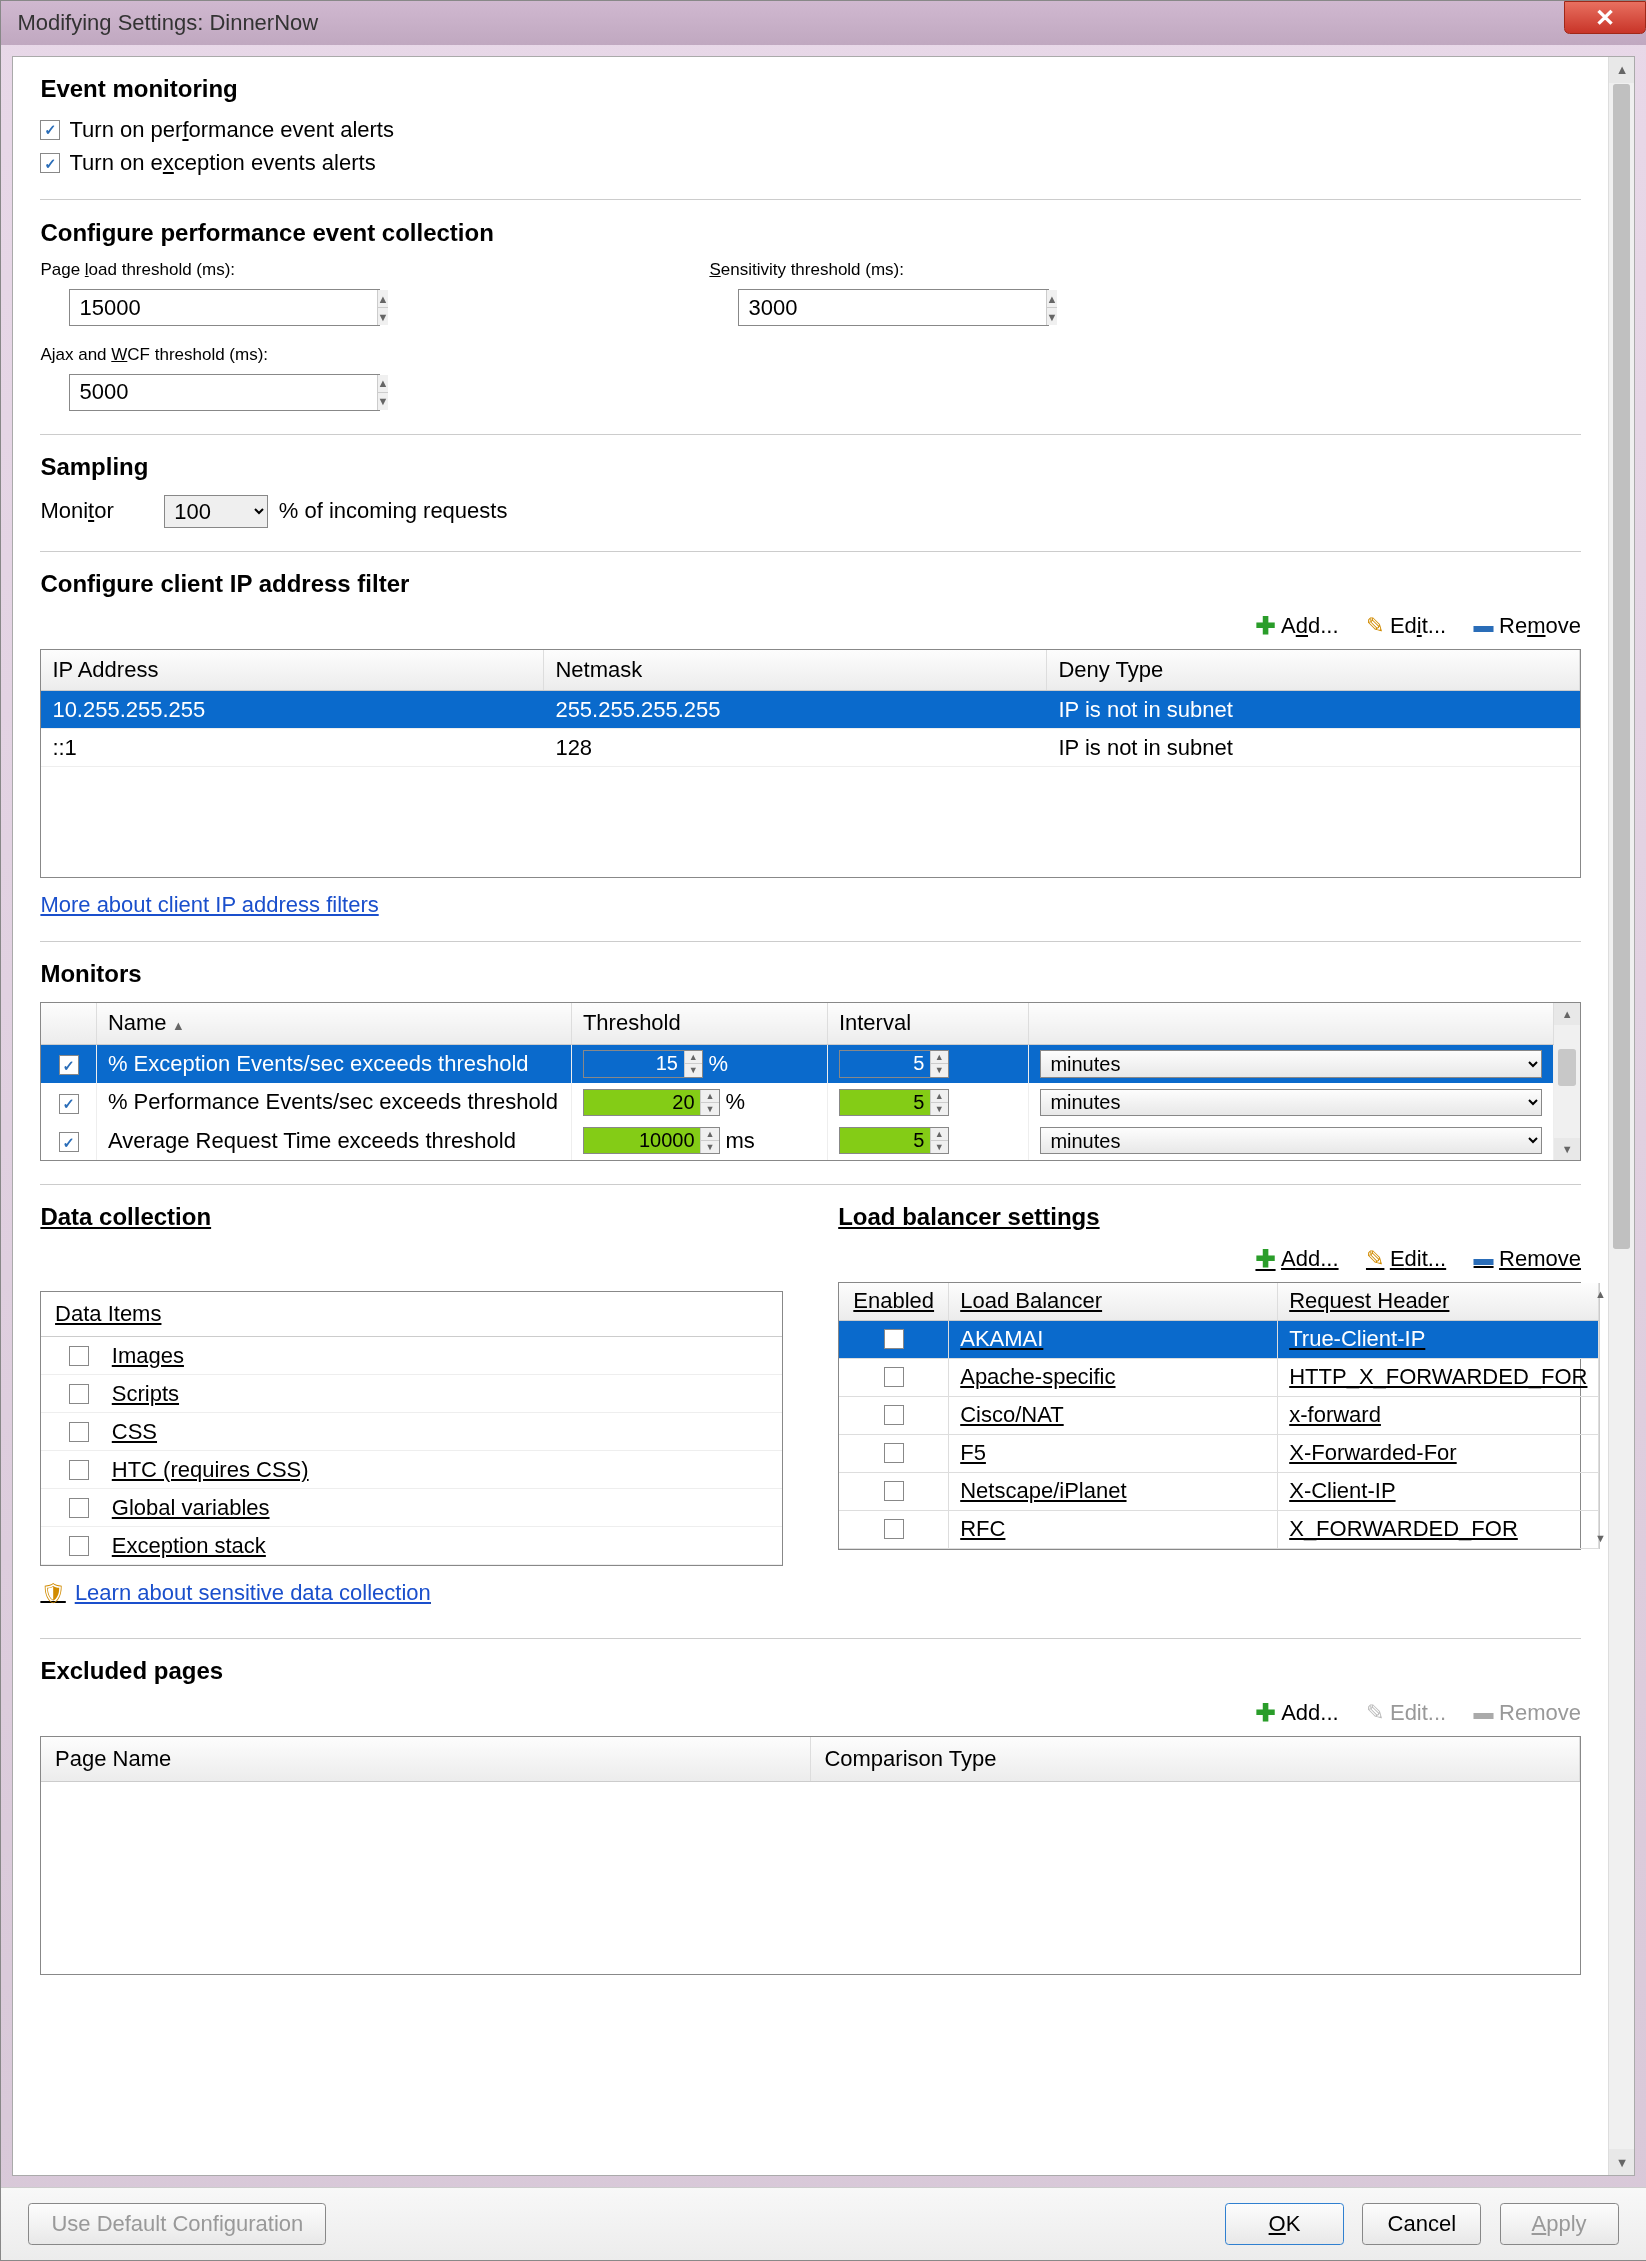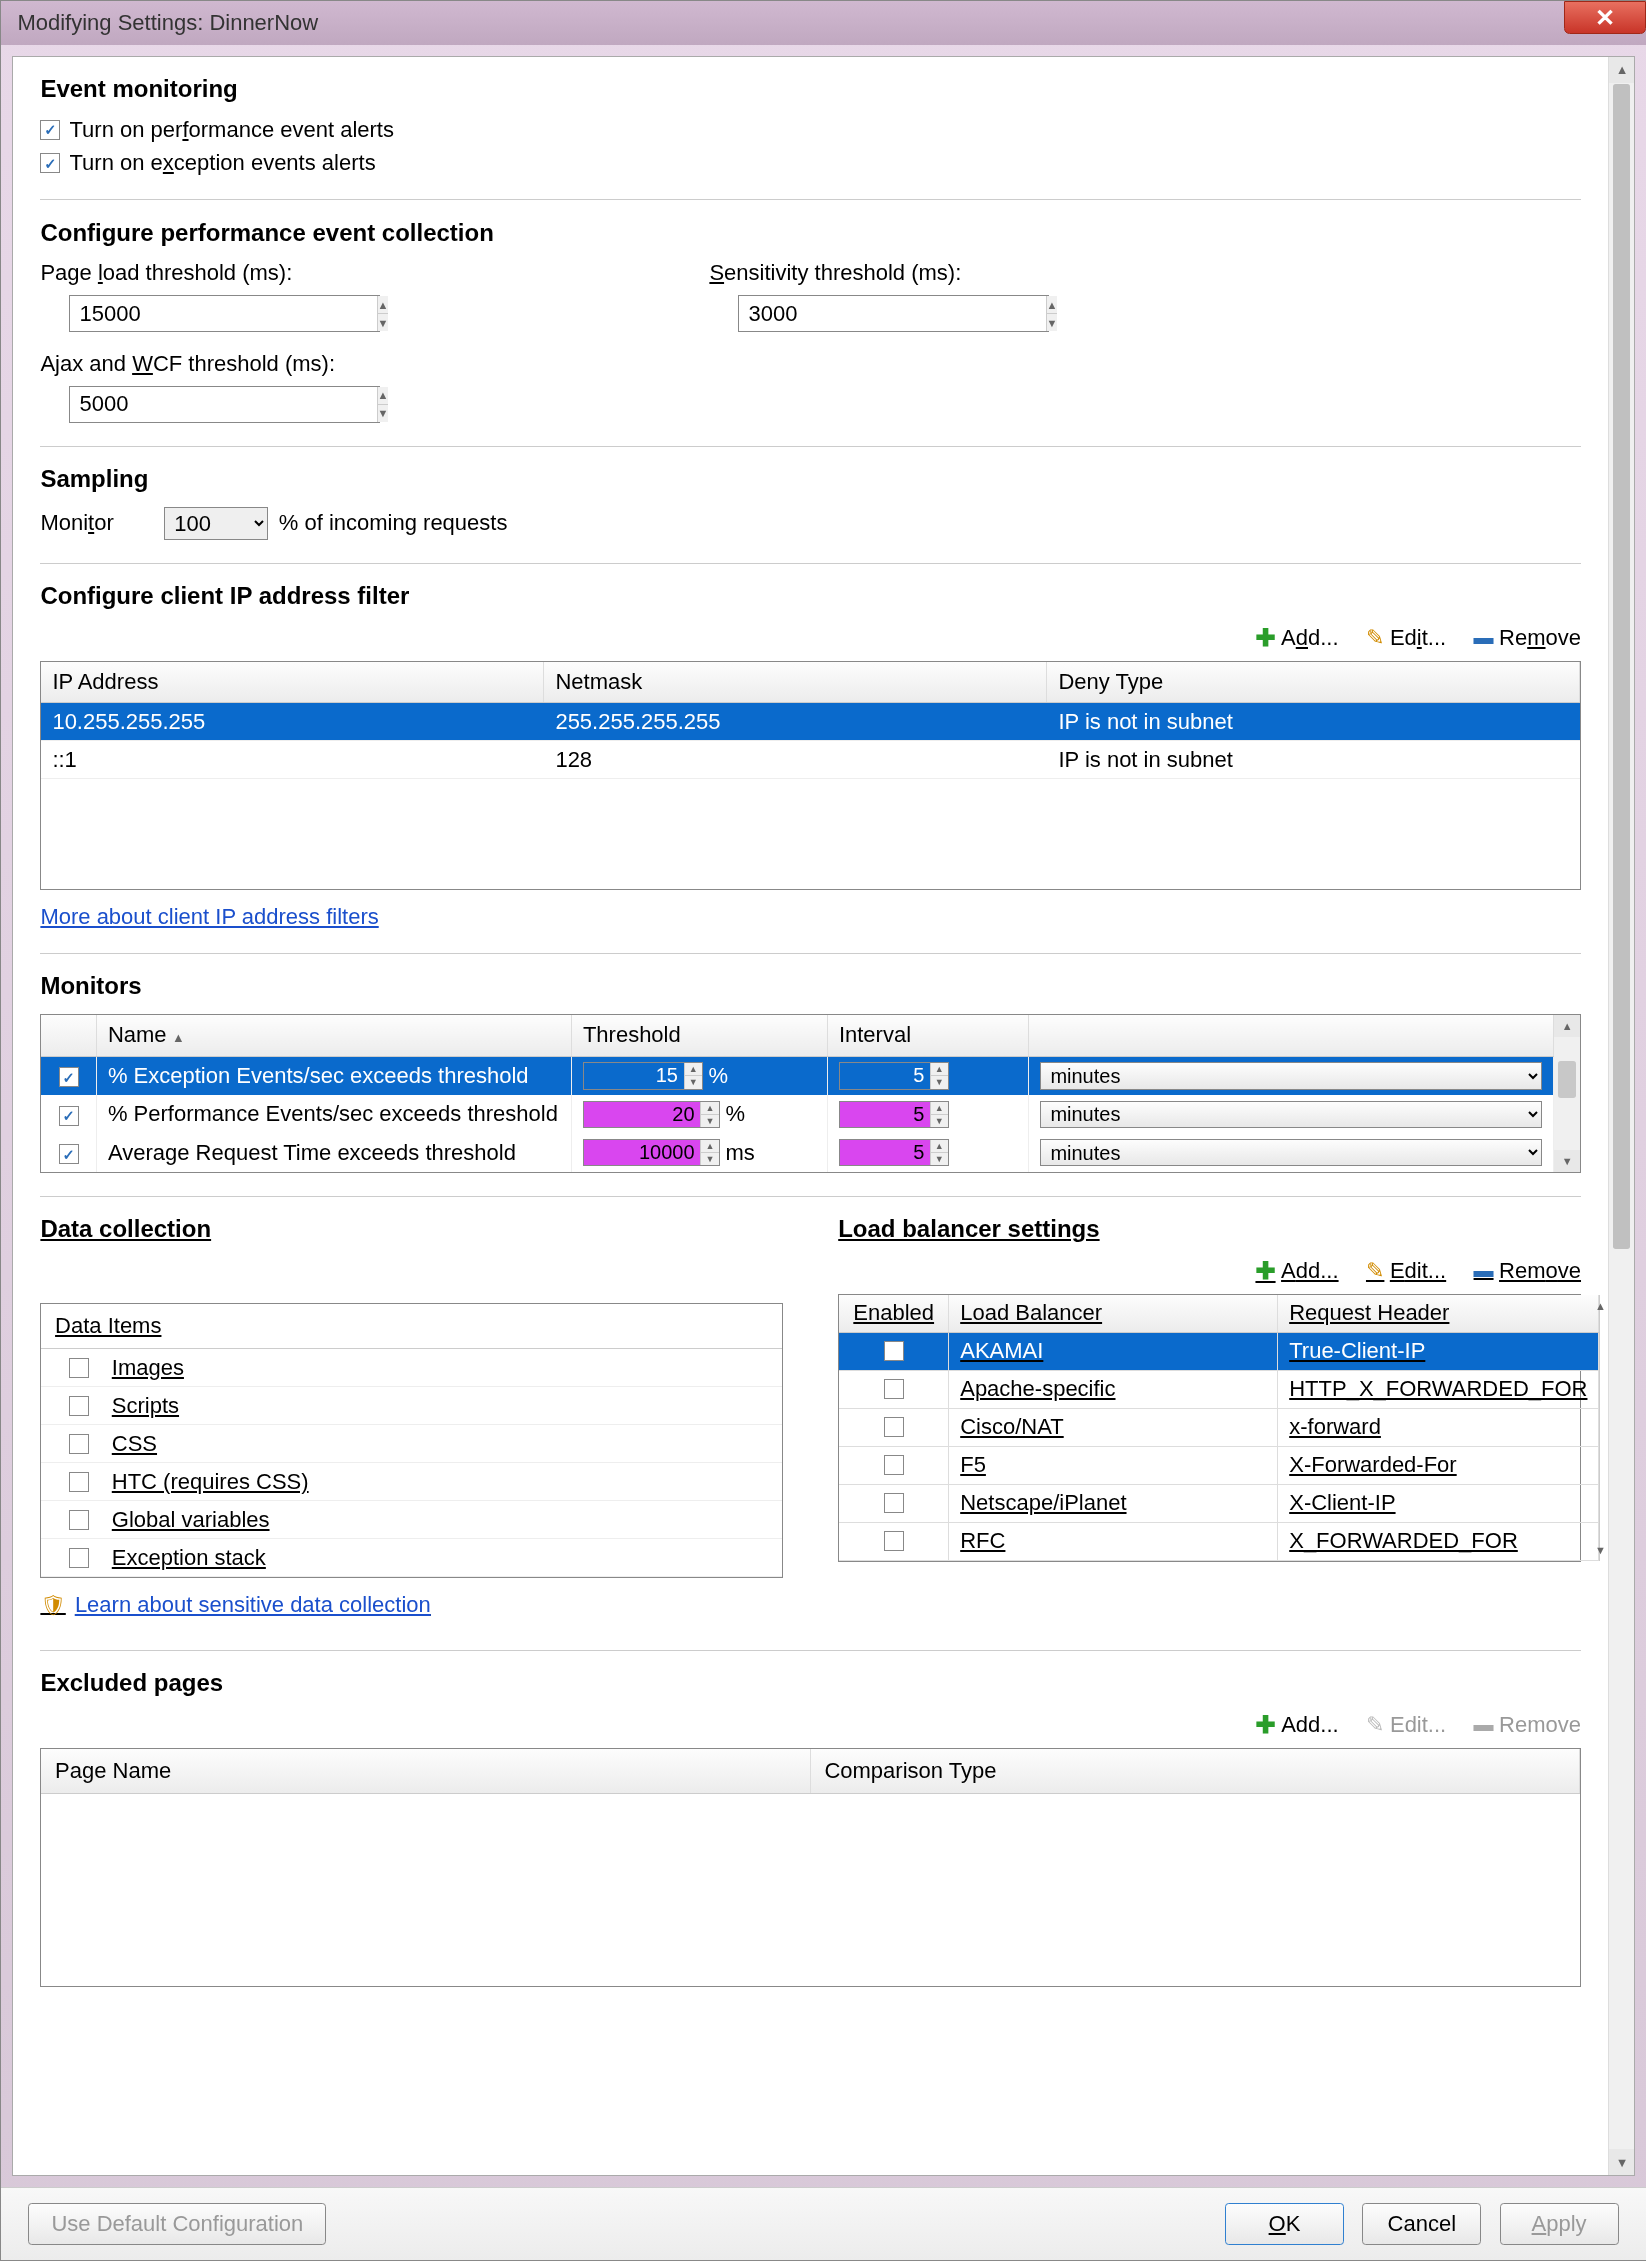--- a/index.html
+++ b/index.html
@@ -106,21 +106,21 @@
   background: #fff;
   display: inline-flex;
   align-items: center;
   justify-content: center;
   font-size: 14.6px;
   color: #0066cc;
 }
 .checkbox.checked::before { content: "✓"; font-weight: bold; color:#2a6db8; }
 .field-row { display: flex; gap: 55px; margin-bottom: 18.3px; flex-wrap: wrap; }
 .field { display: flex; flex-direction: column; gap: 9.1px; }
-.field label { font-size: 22px; }
+.field label { font-size: 17px; }
 .spin-input {
   display: flex;
   width: 311px;
   height: 37px;
   border: 0.9px solid #888;
   margin-left: 29px;
 }
 .spin-input input {
   flex: 1;
   border: none;
@@ -214,21 +214,21 @@
 .lb-scroll .thumb{position:absolute; top:24px; left:3.7px; right:3.7px; height:60%; background:#c8c8c8; border-radius:2.7px;}
 .monitor-wrap { display:flex; border:0.9px solid #888;}
 .monitor-table { border: none; flex:1; }
 .mon-scroll { width:25.6px; background:#f0f0f0; position:relative;}
 .mon-scroll .arrow{position:absolute;width:100%;height:22px;display:flex;align-items:center;justify-content:center;font-size:11px;color:#666;background:#e8e8e8;}
 .mon-scroll .up{top:0;} .mon-scroll .down{bottom:0;}
 .mon-scroll .thumb{position:absolute;top:46px;left:3.7px;right:3.7px;height:37px;background:#c8c8c8;border-radius:2.7px;}
 .monitor-table th { border-bottom: 0.9px solid #ccc; }
 .monitor-table tr.selected td { background: #0a6acc; color: #fff; }
 .mon-cb-cell { width:55px; text-align:center; }
-.mon-spin { display:flex; height:27.4px; border:0.9px solid #888; background:#d946ef; }
+.mon-spin { display:flex; height:27.4px; border:0.9px solid #888; background:#84cc16; }
 .mon-spin.sel { background:#0a6acc; color:#fff; }
 .mon-spin input { width:100%; border:none; text-align:right; padding:0 5.5px; font-size:20px; background:transparent; color:inherit; }
 .mon-spin .sp { width:22px; display:flex; flex-direction:column; border-left:0.9px solid #ccc; }
 .mon-spin .sp div{flex:1;font-size:9.1px;background:#f0f0f0;display:flex;align-items:center;justify-content:center;color:#666;cursor:pointer;}
 .mon-spin .sp div:first-child{border-bottom:0.9px solid #ccc;}
 .mon-name-col { width:475px; }
 .mon-select { width:100%; height:27.4px; font-size:20px; border:0.9px solid #888; background:linear-gradient(to bottom,#fdfdfd,#e8e8e8); }
 .sort-indicator { font-size: 12.8px; color: #666; margin-left: 5.5px;}
 .filter-body { min-height: 110px; }
 .excl-body { min-height: 192px; }

